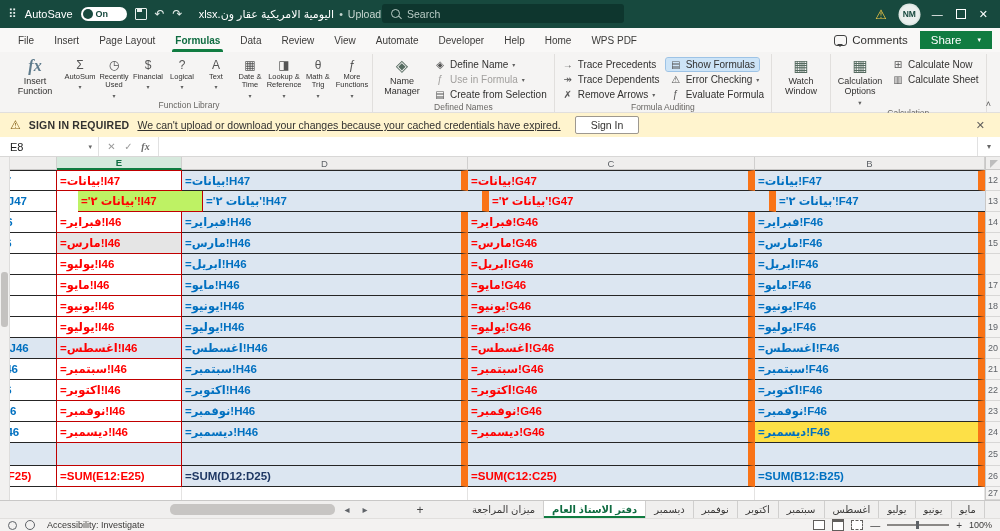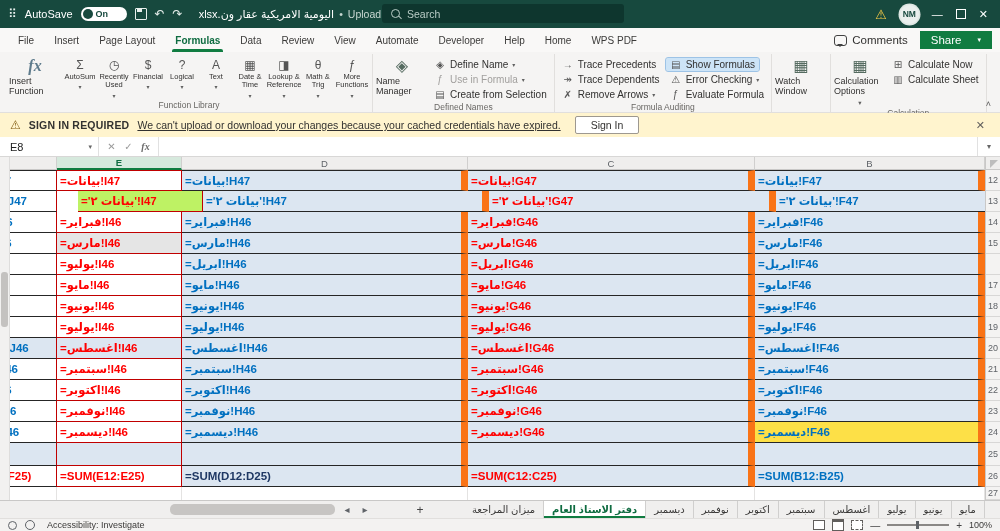--- a/index.html
+++ b/index.html
@@ -44,21 +44,21 @@
   .share .tcaret{color:#fff;}
   
   #ribbon{position:absolute;top:52px;left:0;right:0;height:61px;background:#F5F4F3;
           border-bottom:1px solid #E1DFDD;display:flex;box-sizing:border-box;padding:2px 4px 0 6px;}
   .rgroup{display:flex;flex-direction:column;border-right:1px solid #E1DFDD;padding:0 3px;}
   .rg-content{display:flex;flex:1;align-items:stretch;gap:2px;}
   .rg-label{font-size:8.5px;color:#696764;text-align:center;padding:1px 2px 2px;white-space:nowrap;}
   .bigbtn{display:flex;flex-direction:column;align-items:center;width:52px;padding-top:4px;gap:2px;border-radius:3px;}
   .bicon{font-size:16px;line-height:1;color:#556B60;}
   .fxicon{font-style:italic;font-weight:bold;font-family:"Liberation Serif",serif;color:#5E7B8C;}
-  .blabel{font-size:9px;color:#323130;text-align:left;line-height:1.15;}
+  .blabel{font-size:9px;color:#323130;text-align:center;line-height:1.15;}
   .bcaret{font-size:6.5px;color:#616161;}
   .tallwrap{display:flex;}
   .tallbtn{width:34px;display:flex;flex-direction:column;align-items:center;padding-top:5px;gap:2px;}
   .ticon{font-size:12px;color:#555;line-height:1;}
   .tlabel{font-size:7.5px;color:#323130;text-align:center;line-height:1.1;}
   .tcaret2{font-size:6px;color:#616161;}
   .smallcol{display:flex;flex-direction:column;gap:2px;padding-top:4px;align-items:flex-start;}
   .smallrow{display:flex;align-items:center;gap:4px;font-size:10px;color:#323130;padding:1px 4px;
             border-radius:2px;white-space:nowrap;}
   .smallrow.hl{background:#CDE4F7;outline:1px solid #9DC3E6;}

